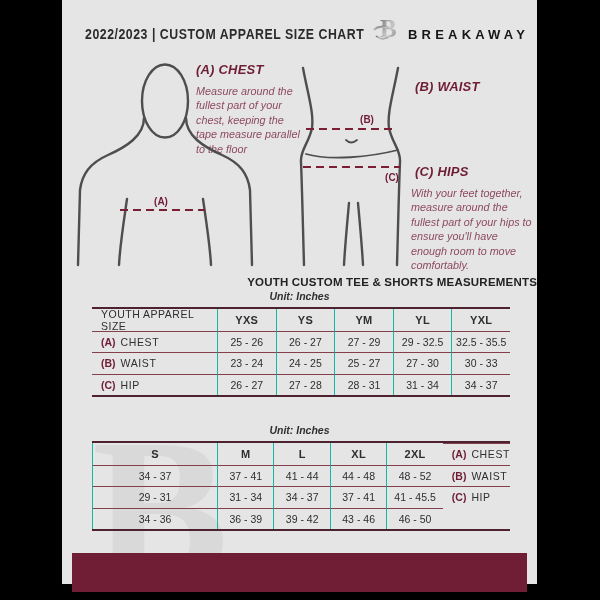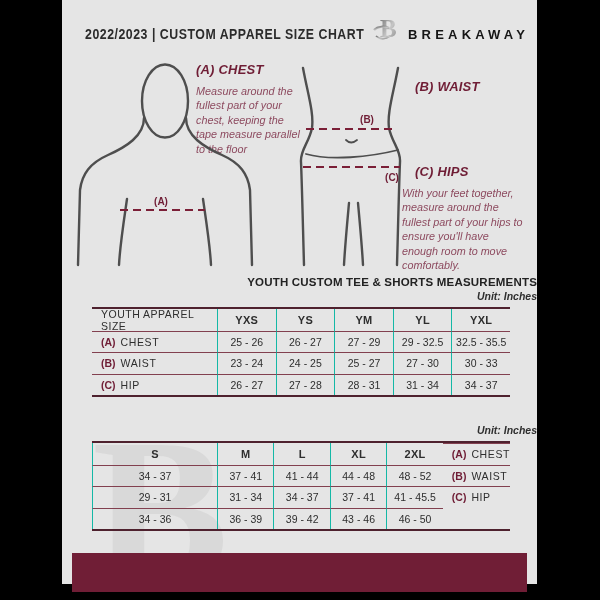--- a/index.html
+++ b/index.html
@@ -17,28 +17,28 @@
 
   
   .inst-h{position:absolute;font-size:13px;font-weight:800;color:#6F1D35;letter-spacing:.2px;font-style:italic;}
   .inst-b{position:absolute;font-size:10.8px;font-style:italic;color:#8D4A5F;
           line-height:14.4px;font-weight:500;}
   #inst-chest-h{left:134px;top:62px;}
   #inst-chest-b{left:134px;top:84px;width:110px;}
   #inst-waist-h{left:353px;top:69px;margin-top:10px;}
   #inst-waist-b{left:353px;top:84px;width:120px;}
   #inst-hips-h{left:353px;top:164px;}
-  #inst-hips-b{left:340px;top:186px;width:124px;}
+  #inst-hips-b{left:349px;top:186px;width:124px;}
 
   .figures{position:absolute;left:0;top:50px;width:475px;height:220px;}
 
   
   .sec-title{position:absolute;left:0;width:475px;text-align:center;font-size:11.5px;
              font-weight:bold;color:#222;letter-spacing:.2px;}
-  .sec-unit{position:absolute;left:0;width:475px;text-align:right;font-size:10.5px;
+  .sec-unit{position:absolute;left:0;width:475px;text-align:center;font-size:10.5px;
             font-style:italic;font-weight:600;color:#2F2F2F;}
   #youth-title{top:276px;text-align:right;} #youth-unit{top:290px;}
   #adult-title{top:410px;} #adult-unit{top:424px;}
 
   
   .tbl{position:absolute;left:30px;width:418px;display:grid;z-index:2;
        grid-template-columns:125px repeat(5,1fr);grid-auto-rows:21.5px;
        border-top:2px solid #4E212E;border-bottom:2px solid #4E212E;}
   #youth-table{top:307px;} #adult-table{top:441px;}
   .tcell{display:flex;align-items:center;justify-content:center;font-size:10.5px;color:#2E2E2E;}

